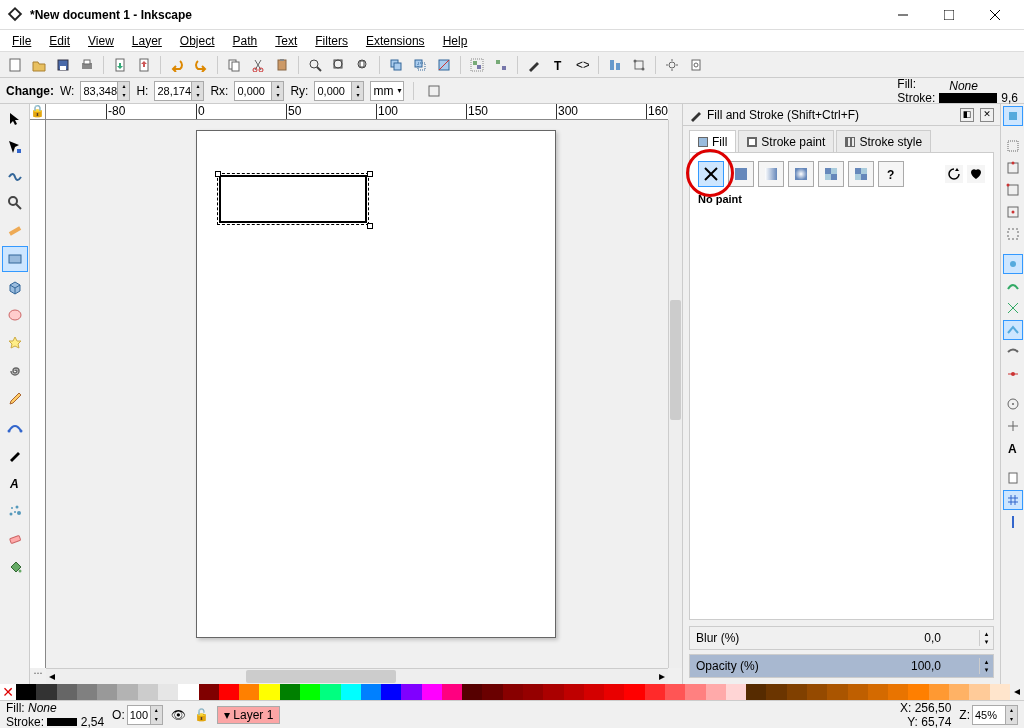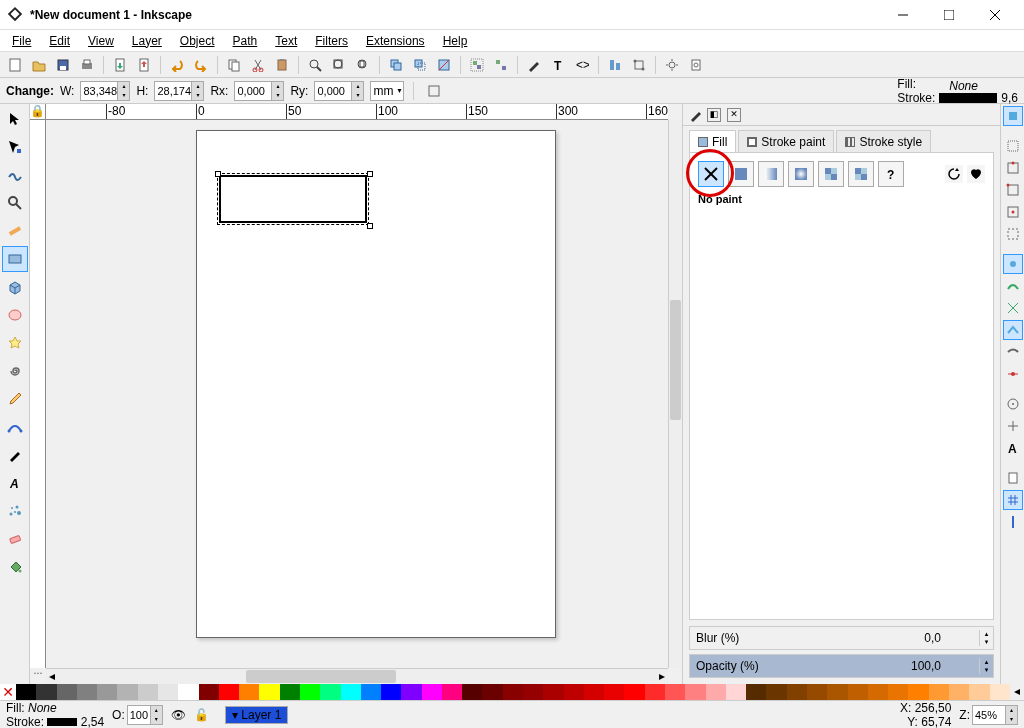--- a/index.html
+++ b/index.html
@@ -87,21 +87,21 @@
 
 .palette { height: 16px; display: flex; }
 .palx { width: 16px; height: 16px; background: #fff; display: flex; align-items: center; justify-content: center; font-size: 14px; color: #d00; }
 .colors { flex: 1; display: flex; }
 .colors div { flex: 1; }
 
 
 .status { height: 28px; background: #f0f0f0; border-top: 1px solid #ccc; display: flex; align-items: center; padding: 0 6px; gap: 8px; }
 .status .fsind { display: flex; flex-direction: column; font-size: 10px; }
 .status .osp { display: flex; align-items: center; gap: 2px; }
-.status .layer { border: 1px solid #aaa; padding: 1px 6px; background: #1d4ed8; margin-left: 8px; }
+.status .layer { border: 1px solid #aaa; padding: 1px 6px; background: #fca5a5; }
 .status .coords { margin-left: auto; font-size: 10px; display: flex; flex-direction: column; align-items: flex-end; }
 .status .zoom { display: flex; align-items: center; gap: 2px; }
 
 svg { display: block; }
 </style>
 </head>
 <body>
 
 <div class="titlebar">
   <svg class="appicon" viewBox="0 0 20 20">
@@ -502,20 +502,21 @@
       </div>
       <div style="width:14px"></div>
     </div>
   </div>
 
   <div class="panel">
     <div class="panelhead">
       <svg width="14" height="14">
           <path d="M2 12L10 4l2 2-8 8z" fill="#333"></path>
         </svg>
+      <span style="flex:1">Fill and Stroke (Shift+Ctrl+F)</span>
       <div class="pin">◧</div>
       <div class="close">✕</div>
     </div>
     <div class="tabs">
       <div class="tab active">
           <span class="tabicon" style="background:#9bd"></span>
           <span>Fill</span>
         </div>
       <div class="tab">
           <span class="tabicon" style="border:2px solid #666;background:#fff"></span>

